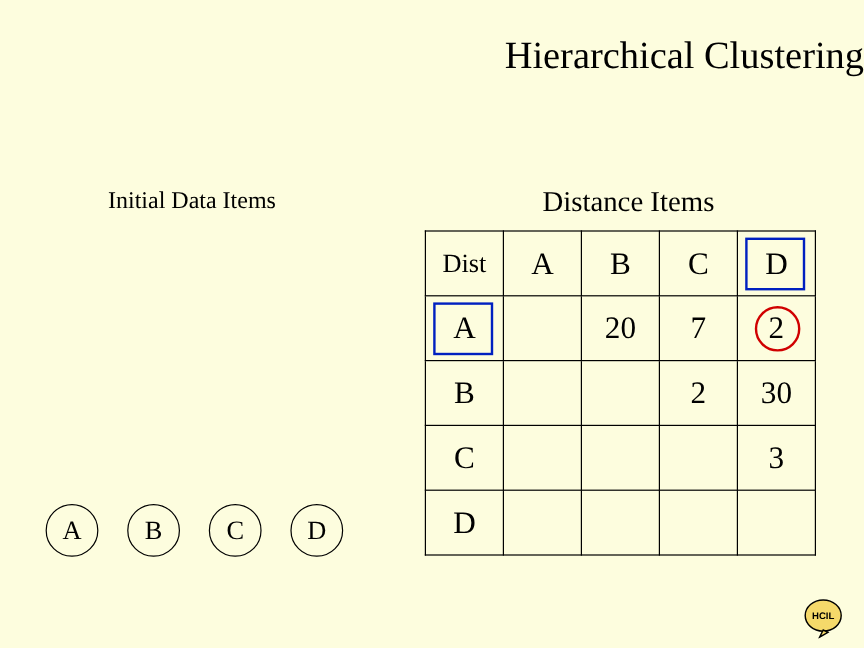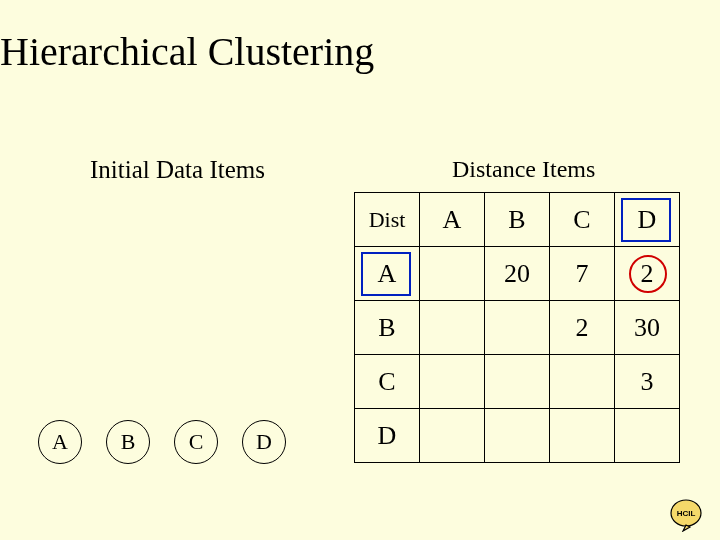--- a/index.html
+++ b/index.html
@@ -11,28 +11,28 @@
     font-family: "Times New Roman", Times, serif;
     color: #000;
     position: relative;
     overflow: hidden;
   }
   .title {
     position: absolute;
     top: 28px;
     left: 0;
     width: 100%;
-    text-align: left;
-    font-size: 40px;
+    text-align: right;
+    font-size: 32px;
   }
   .subtitle-left {
     position: absolute;
     top: 156px;
     left: 90px;
-    font-size: 25px;
+    font-size: 20px;
   }
   .subtitle-right {
     position: absolute;
     top: 156px;
     left: 452px;
     font-size: 24px;
   }
   .items-row {
     position: absolute;
     top: 420px;

